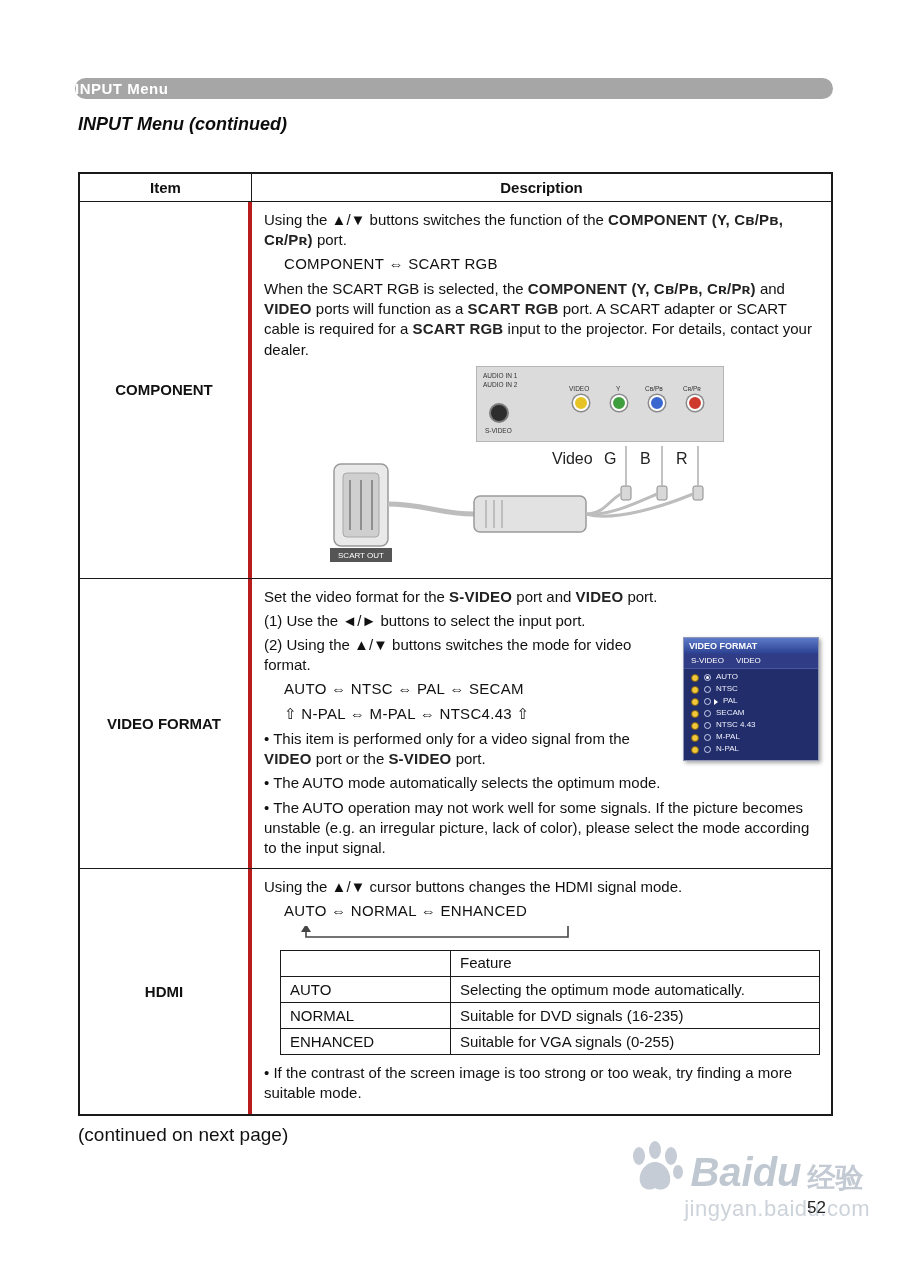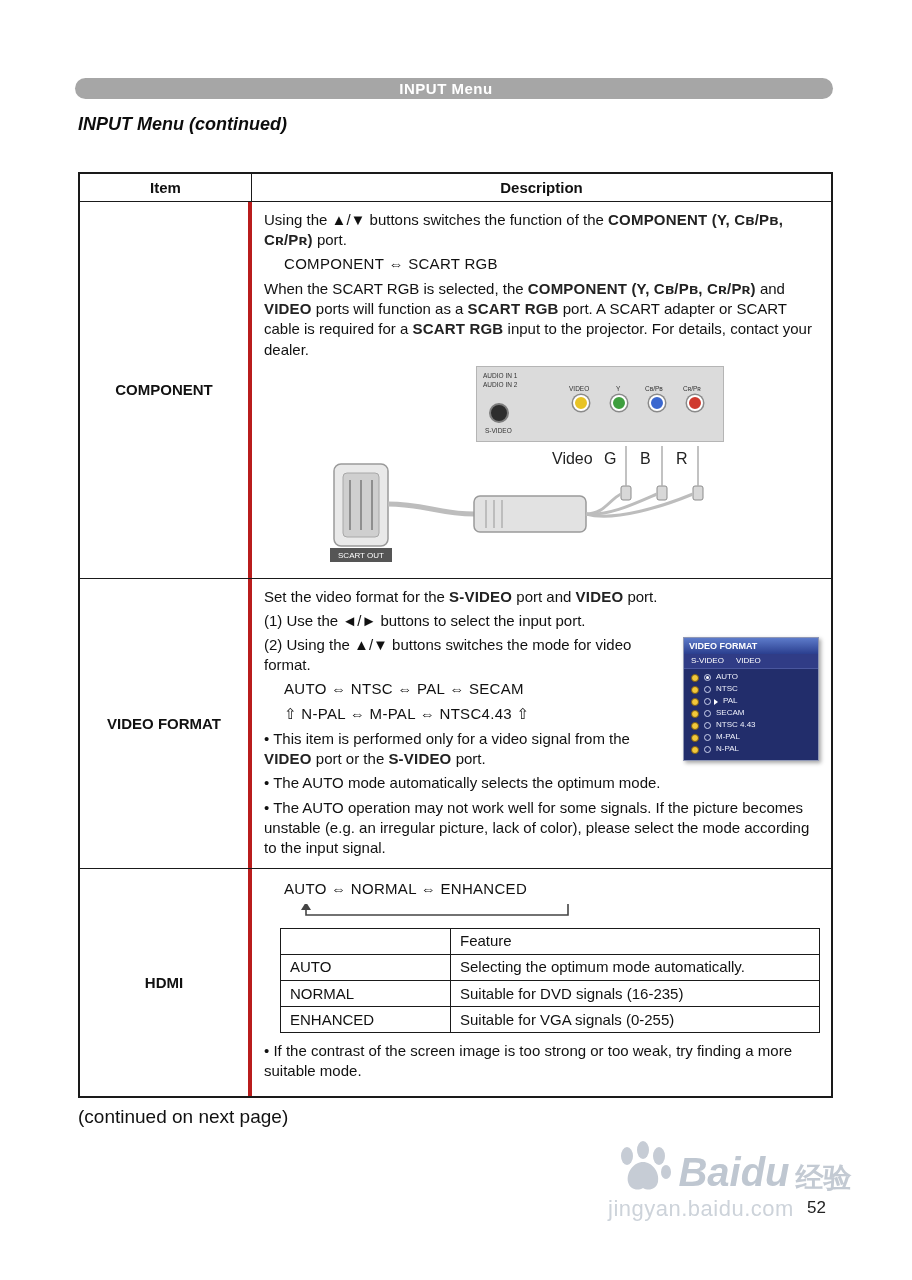--- a/index.html
+++ b/index.html
@@ -6,21 +6,21 @@
   html,body { margin:0; padding:0; background:#ffffff; }
   .page {
     position:relative; width:912px; height:1280px; background:#fff;
     font-family:"Liberation Sans", sans-serif; color:#111; overflow:hidden;
   }
 
   
   .header-bar {
     position:absolute; top:78px; left:75px; width:758px; height:21px;
     background:#a6a6a6; border-radius:11px;
-    display:flex; align-items:center; justify-content:center;
+    display:flex; align-items:center; justify-content:flex-start;
     padding-right:16px;
   }
   .header-bar .hb-text { color:#fff; font-weight:bold; font-size:15px; letter-spacing:.5px; }
 
   .doc-title {
     position:absolute; top:114px; left:78px;
     font-size:18px; font-weight:bold; font-style:italic; color:#0d0d0d;
   }
 
   .flow { position:absolute; top:172px; left:78px; width:906px; }
@@ -84,21 +84,21 @@
   .loop-arrow { display:block; margin:0 0 4px 26px; }
   .hdmi-table { border-collapse:collapse; margin:6px 0 8px 16px; width:540px; }
   .hdmi-table td { border:1px solid #1a1a1a; padding:2.5px 9px; font-size:15px; }
   .hdmi-table td.c-mode { width:170px; }
 
   .footer-note { margin-top:8px; font-size:19px; color:#111; }
 
   .page-number { position:absolute; top:1198px; right:86px; font-size:17px; color:#222; }
 
   
-  .watermark { position:absolute; top:1140px; right:54px; width:250px; text-align:left;
+  .watermark { position:absolute; top:1140px; right:42px; width:250px; text-align:right;
                color:#c3cad3; user-select:none; }
   .wm-line1 { display:flex; align-items:flex-end; justify-content:center; gap:6px; }
   .wm-brand { font-size:40px; font-weight:bold; font-style:italic; color:#bfc7d1; line-height:1; }
   .wm-cn { font-size:28px; font-weight:bold; color:#c3cad3; line-height:1.05; }
   .wm-site { font-size:22px; color:#cdd3da; margin-top:4px; letter-spacing:.5px; }
 
   .min-comp { min-height:352px; }
   .min-vf   { min-height:282px; }
   .min-hdmi { min-height:228px; }
 </style>
@@ -242,20 +242,21 @@
 
           <p><span>• This item is performed only for a video signal from the </span><span class="kw">VIDEO</span><span> port or the </span><span class="kw">S-VIDEO</span><span> port.</span></p>
           <p>• The AUTO mode automatically selects the optimum mode.</p>
           <p>• The AUTO operation may not work well for some signals. If the picture becomes unstable (e.g. an irregular picture, lack of color), please select the mode according to the input signal.</p>
         </div>
       </div>
 
       <div class="t-row min-hdmi">
         <div class="item-label">HDMI</div>
         <div class="desc">
+          <p>Using the ▲/▼ cursor buttons changes the HDMI signal mode.</p>
           <div class="cycle">AUTO ⇔ NORMAL ⇔ ENHANCED</div>
           <svg class="loop-arrow" width="290" height="18" viewBox="0 0 290 18" xmlns="http://www.w3.org/2000/svg">
             <path d="M278,0 L278,11 L16,11 L16,4" fill="none" stroke="#444" stroke-width="1.6"></path>
             <polygon points="11,6 21,6 16,-2" fill="#444"></polygon>
           </svg>
 
           <table class="hdmi-table">
             <tbody>
               <tr>
                 <td class="c-mode"></td>

